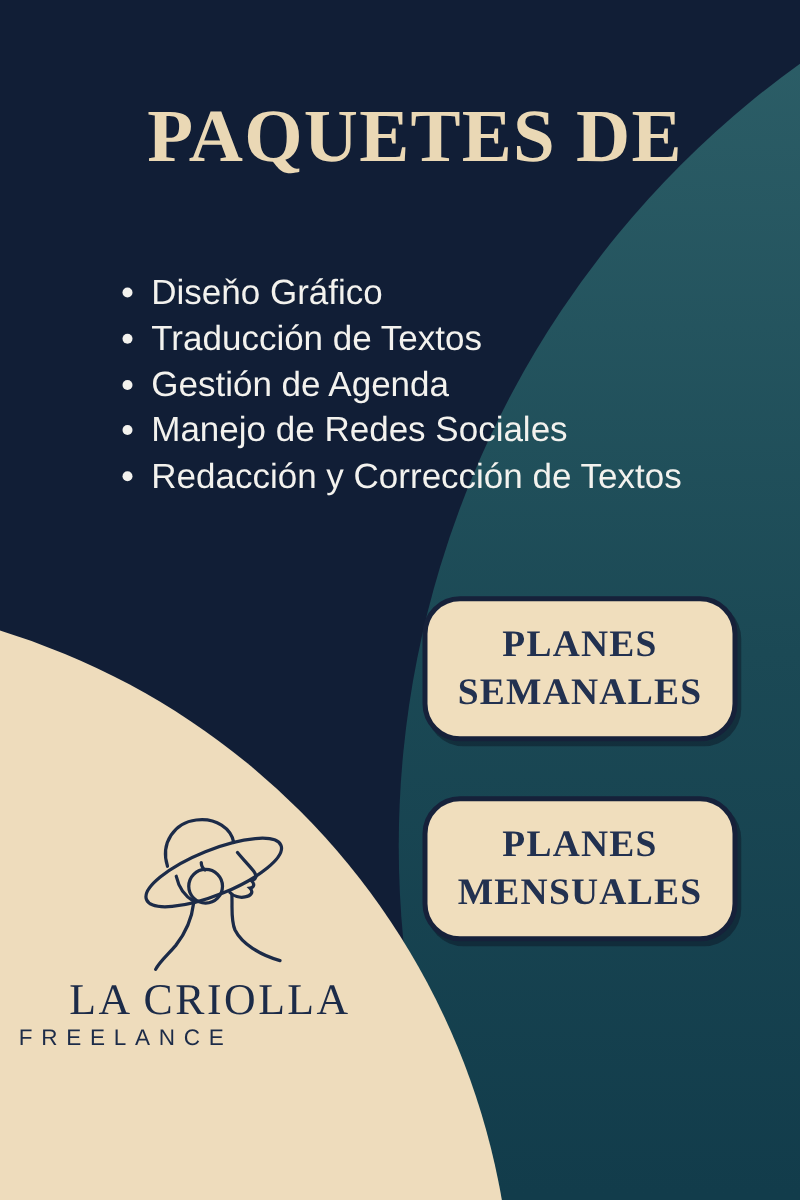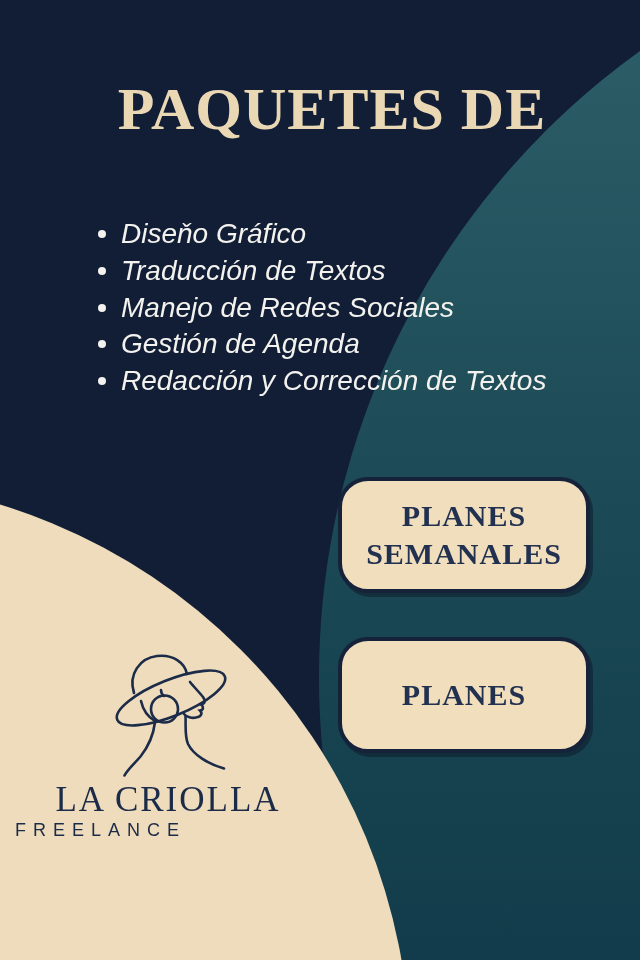--- a/index.html
+++ b/index.html
@@ -23,21 +23,21 @@
     position:absolute;left:-750px;top:479px;width:1160px;height:1160px;border-radius:50%;
     background:var(--cream,#eedcbc);
   }
   .title{
     position:absolute;top:66px;left:0;width:640px;margin:12px;text-align:center;
     font-family:"Liberation Serif",serif;font-weight:700;font-size:60px;line-height:62px;
     letter-spacing:1px;color:var(--title_text,#ead8b5);
   }
   .title span{display:block;}
   .services{
-    position:absolute;top:216px;left:98px;margin:0;padding:0;list-style:none;font-style:italic;
+    position:absolute;top:216px;left:98px;margin:0;padding:0;list-style:none;
   }
   .service{
     display:flex;align-items:center;height:36.7px;
     color:var(--list_text,#f3f2ee);font-size:28px;
   }
   .dot{
     width:8px;height:8px;border-radius:50%;background:var(--list_text,#f3f2ee);
     margin-right:15px;flex:0 0 auto;
   }
   .btn{
@@ -79,39 +79,40 @@
     <li class="service">
       <span class="dot"></span>
       <span>Diseňo Gráfico</span>
     </li>
     <li class="service">
       <span class="dot"></span>
       <span>Traducción de Textos</span>
     </li>
     <li class="service">
       <span class="dot"></span>
-      <span>Manejo de Redes Sociales</span>
+      <span>Gestión de Agenda</span>
     </li>
     <li class="service">
       <span class="dot"></span>
-      <span>Gestión de Agenda</span>
+      <span>Manejo de Redes Sociales</span>
     </li>
     <li class="service">
       <span class="dot"></span>
       <span>Redacción y Corrección de Textos</span>
     </li>
   </ul>
 
   <div class="btn btn-weekly">
     <span>PLANES</span>
     <span>SEMANALES</span>
   </div>
 
   <div class="btn btn-monthly">
     <span>PLANES</span>
+    <span>MENSUALES</span>
   </div>
 
   <div class="brand-illustration">
     <svg viewBox="0 0 150 135" fill="none" stroke="#1c2b48" stroke-width="2.6" stroke-linecap="round">
 
       <ellipse cx="73" cy="52" rx="58" ry="18" transform="rotate(-22 73 52)"></ellipse>
 
       <path d="M 36,47 C 30,28 42,12 59,10 C 75,8 87,17 89,28"></path>
 
       <path d="M 92,36 C 96,41 101,46 105,51 C 108,55 107,57.5 103,58.5 C 106,61 105.5,64 102,64.5 C 105,67.5 103,71 98,71.5 C 94,72.5 88.5,71 86,68"></path>

